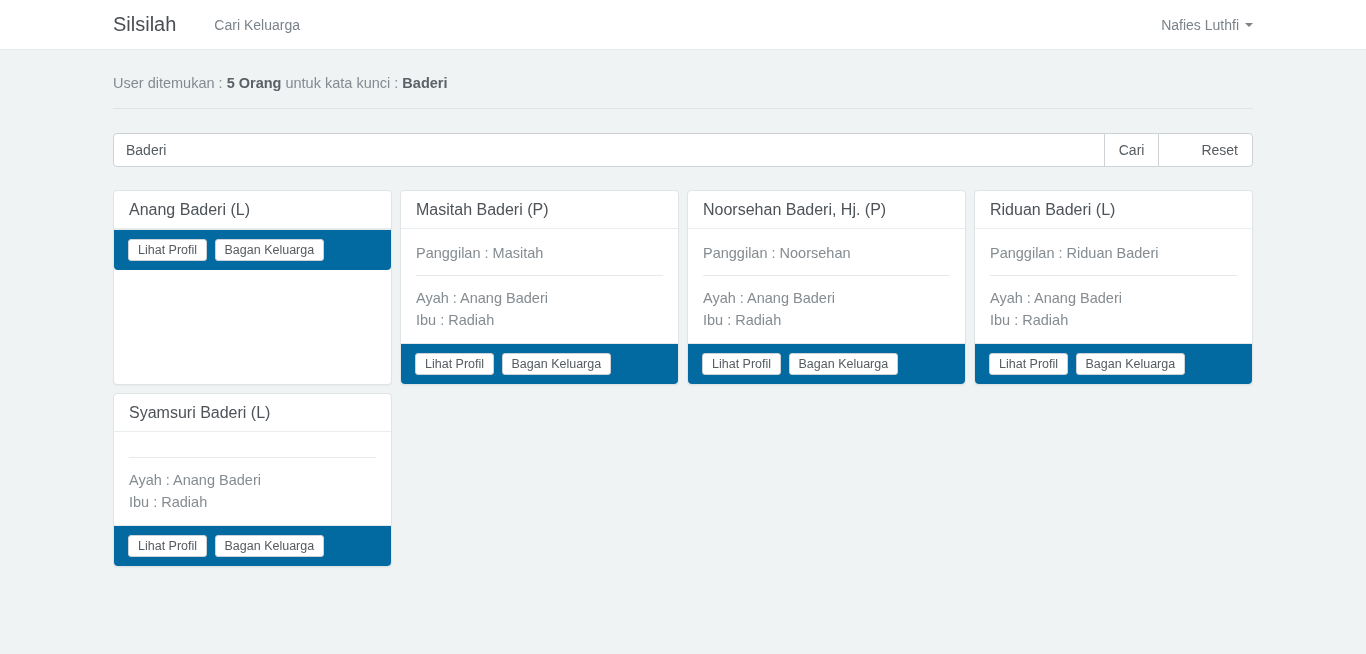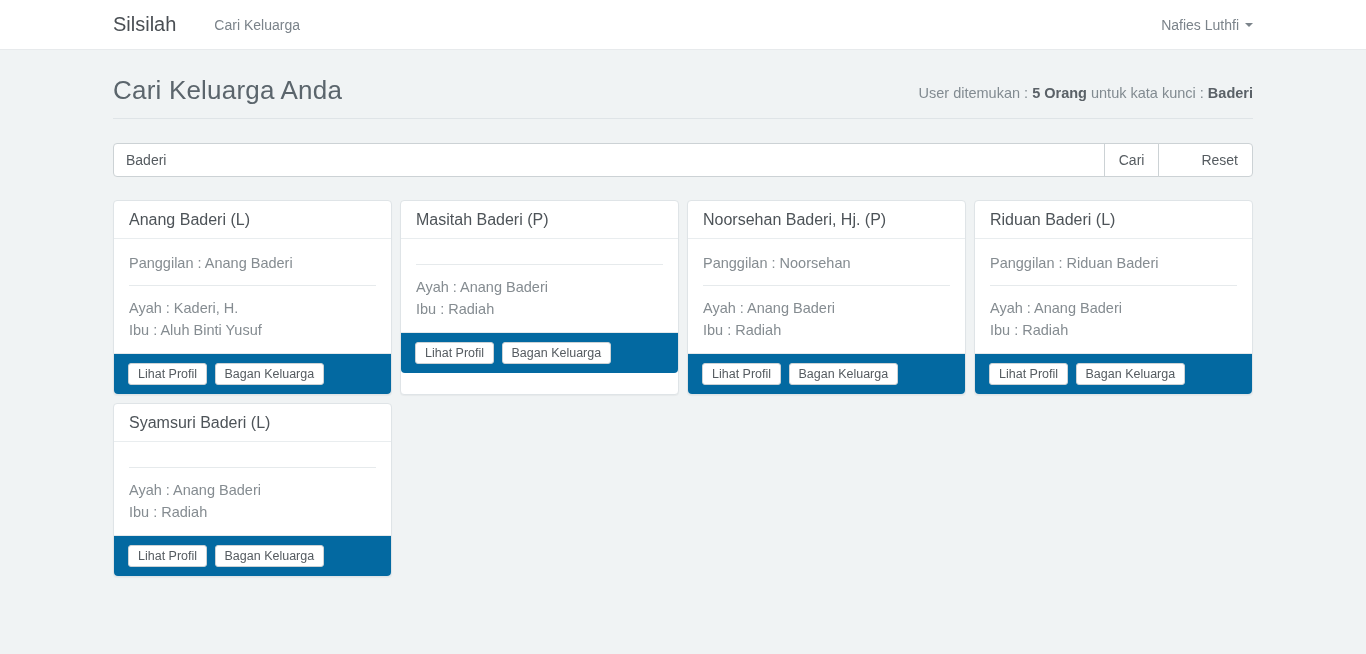--- a/index.html
+++ b/index.html
@@ -160,51 +160,43 @@
       <span>Nafies Luthfi</span>
       <span class="caret"></span>
     </div>
   </div>
 </nav>
 
 <main>
   <div class="container">
 
     <div class="page-header">
-      <h1 class="page-title">Cari Keluarga Anda</h1>
       <div class="result-summary"><span>User ditemukan : </span><b>5 Orang</b><span> untuk kata kunci : </span><b>Baderi</b></div>
     </div>
 
     <div class="search-group">
       <input class="search-input" type="text" value="Baderi" style="">
       <button class="group-btn">Cari</button>
       <button class="group-btn">Reset</button>
     </div>
 
     <div class="cards">
 
       <div class="card">
         <div class="card-header">Anang Baderi (L)</div>
-        <div class="card-body">
-          <div class="line">Panggilan : Anang Baderi</div>
-          <hr class="body-divider">
-          <div class="parents">
-            <div>Ayah : Kaderi, H.</div>
-            <div>Ibu : Aluh Binti Yusuf</div>
-          </div>
-        </div>
         <div class="card-footer">
           <button class="btn-xs">Lihat Profil</button>
           <button class="btn-xs">Bagan Keluarga</button>
         </div>
       </div>
 
       <div class="card">
         <div class="card-header">Masitah Baderi (P)</div>
         <div class="card-body">
+          <div class="line">Panggilan : Masitah</div>
           <hr class="body-divider">
           <div class="parents">
             <div>Ayah : Anang Baderi</div>
             <div>Ibu : Radiah</div>
           </div>
         </div>
         <div class="card-footer">
           <button class="btn-xs">Lihat Profil</button>
           <button class="btn-xs">Bagan Keluarga</button>
         </div>

